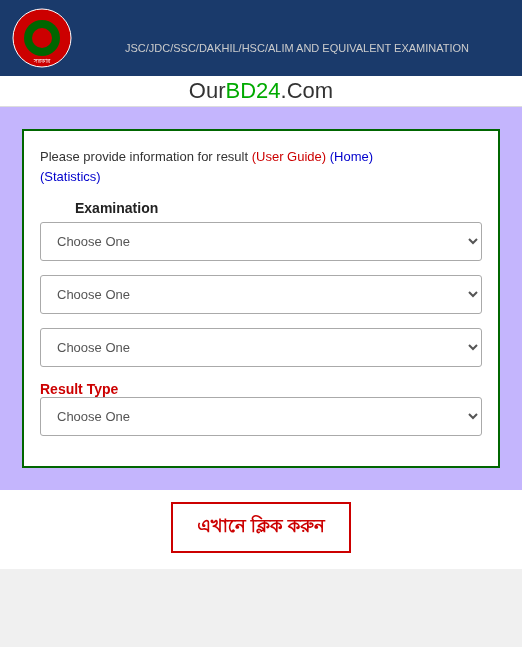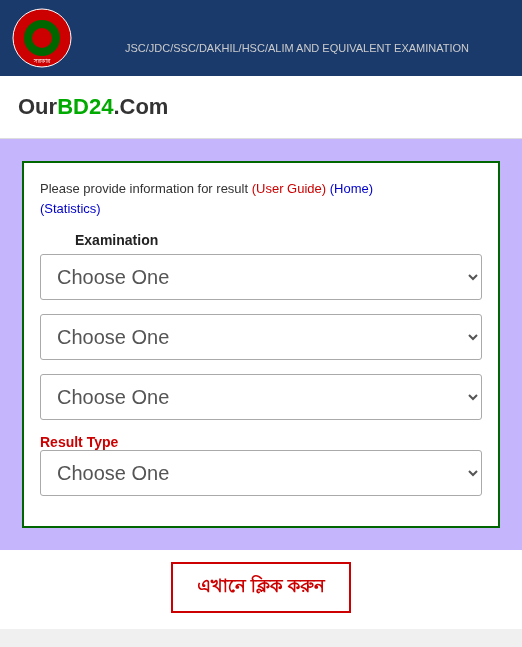--- a/index.html
+++ b/index.html
@@ -36,23 +36,24 @@
 
     
     .logo-circle {
       width: 60px;
       height: 60px;
     }
 
     
     .brand-bar {
       background: white;
-      padding: 18px;
+      text-align: center;
+      padding: 2px;
       font-size: 22px;
-      font-weight: bold;
+      font-weight: normal;
       border-bottom: 1px solid #ddd;
     }
     .brand-our { color: #333; }
     .brand-bd { color: #00aa00; }
     .brand-com { color: #333; }
 
     
     .main-content {
       background: #c4b5fd;
       padding: 12px;
@@ -94,21 +95,21 @@
     }
     .field-label-red {
       font-size: 14px;
       font-weight: bold;
       color: #cc0000;
       display: block;
     }
     .form-select {
       width: 100%;
       padding: 10px 12px;
-      font-size: 20px;
+      font-size: 13px;
       color: #555;
       border: 1px solid #aaa;
       border-radius: 3px;
       background: white;
       appearance: auto;
       cursor: pointer;
     }
 
     
     .submit-area {

